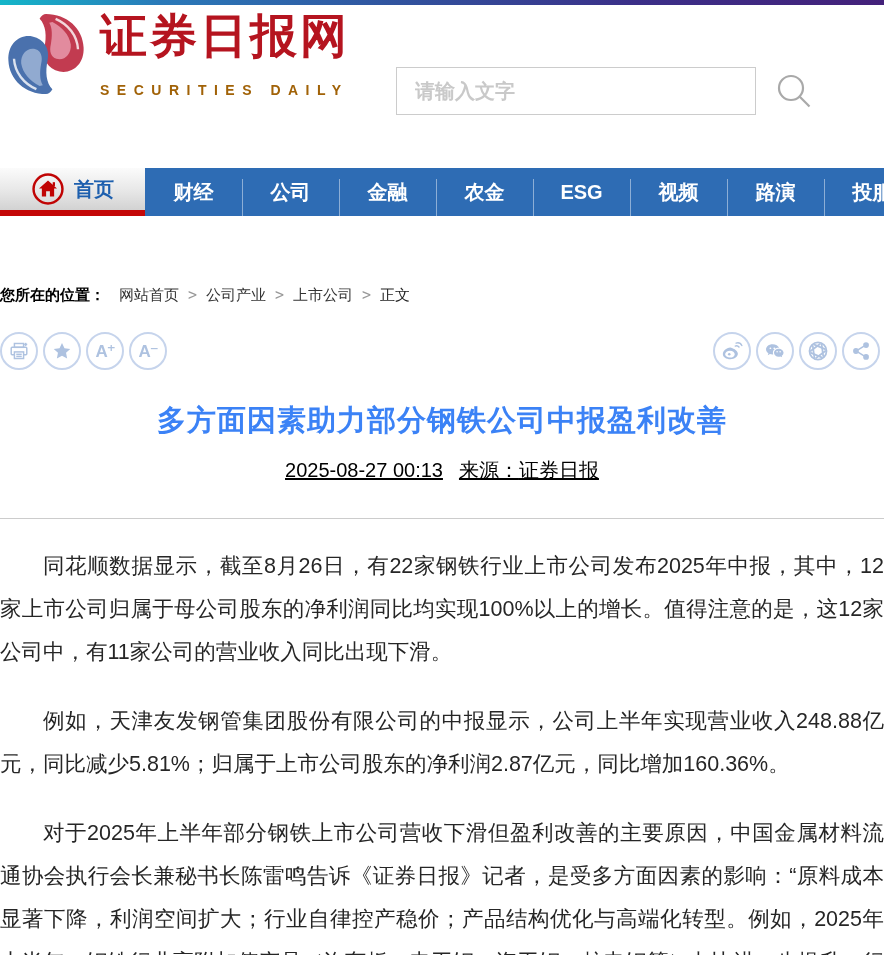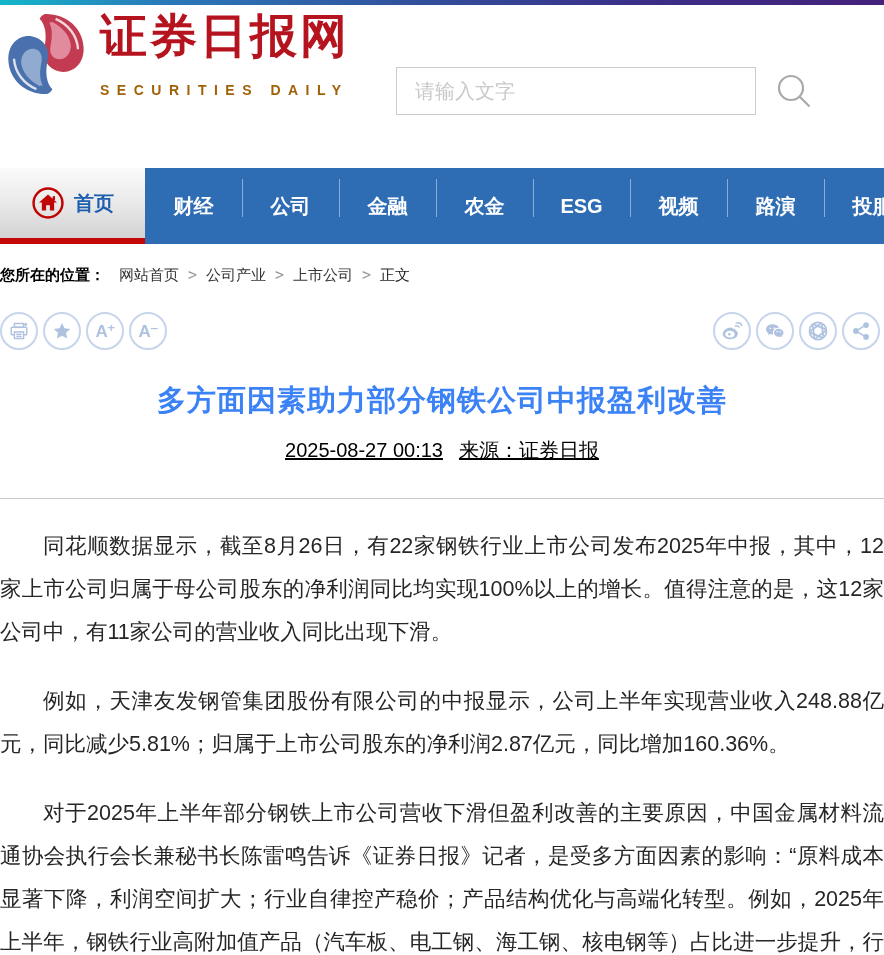--- a/index.html
+++ b/index.html
@@ -17,43 +17,43 @@
   .logo-swirl{width:80px;height:86px;}
   .logo-text{margin-left:14px;}
   .logo-zh{
     font-family:"Liberation Serif","DejaVu Serif",serif;
     font-size:47px;font-weight:900;color:#b5141f;letter-spacing:3px;line-height:1.1;
   }
   .logo-en{margin-top:19px;font-size:14px;font-weight:700;color:#a16207;letter-spacing:7.5px;}
   .search{
     position:absolute;left:396px;top:62px;width:360px;height:48px;box-sizing:border-box;
     border:1px solid #ccc;padding:0 18px;font-size:20px;color:#333;outline:none;
-    font-family:inherit;background:#fff;
+    font-family:inherit;background:#fff;font-weight:bold;
   }
   .search::placeholder{color:#c9c9c9;}
   .search-btn{position:absolute;left:774px;top:66px;width:40px;height:40px;cursor:pointer;background:none;border:none;padding:0;}
 
   
-  .nav{height:76px;background:#2e6cb4;display:flex;overflow:hidden;}
+  .nav{height:48px;background:#2e6cb4;display:flex;overflow:hidden;}
   .nav-item{
     flex:0 0 97px;width:97px;display:flex;align-items:center;justify-content:center;
     color:#fff;font-size:20px;font-weight:700;position:relative;cursor:pointer;box-sizing:border-box;
   }
   .nav-item.blue + .nav-item.blue::before{
     content:"";position:absolute;left:0;top:11px;height:38px;width:1px;background:rgba(255,255,255,.45);
   }
   .nav-item.active{
     flex:0 0 145px;width:145px;
     background:linear-gradient(180deg,#fbfbfb 0%,#e7e7e7 55%,#d2d2d2 100%);
     border-bottom:6px solid #c40707;color:#1d5fae;gap:9px;
   }
   .home-ic{width:34px;height:34px;}
 
   
-  .breadcrumb{margin-top:20px;font-size:15px;color:#333;line-height:22px;}
+  .breadcrumb{margin-top:68px;font-size:15px;color:#333;line-height:22px;}
   .bc-prefix{font-weight:700;color:#000;margin-right:14px;}
   .breadcrumb a{color:#333;text-decoration:none;cursor:pointer;}
   .bc-sep{color:#999;margin:0 9px;font-family:"DejaVu Sans Mono",monospace;}
   .bc-current{color:#222;}
 
   
   .tools{margin-top:26px;display:flex;justify-content:space-between;align-items:center;padding-right:4px;}
   .tools-left,.tools-right{display:flex;gap:5px;}
   .tool-circle{
     width:38px;height:38px;border-radius:50%;border:2px solid #c6d4ec;box-sizing:border-box;

